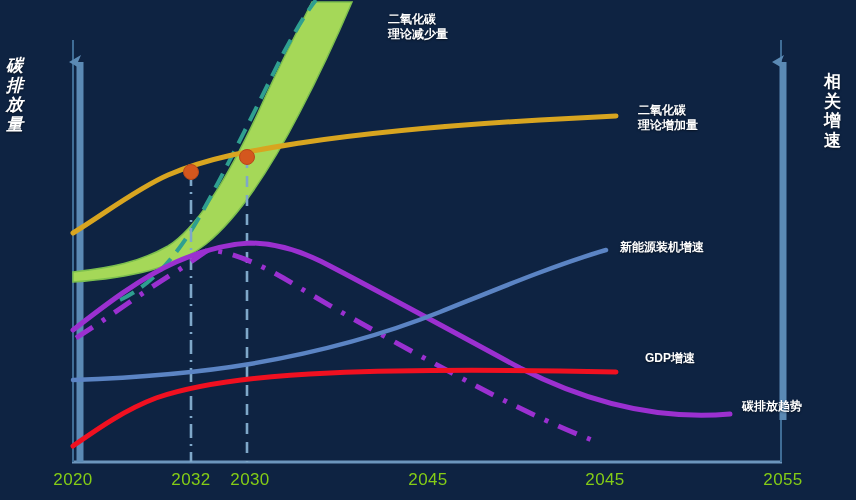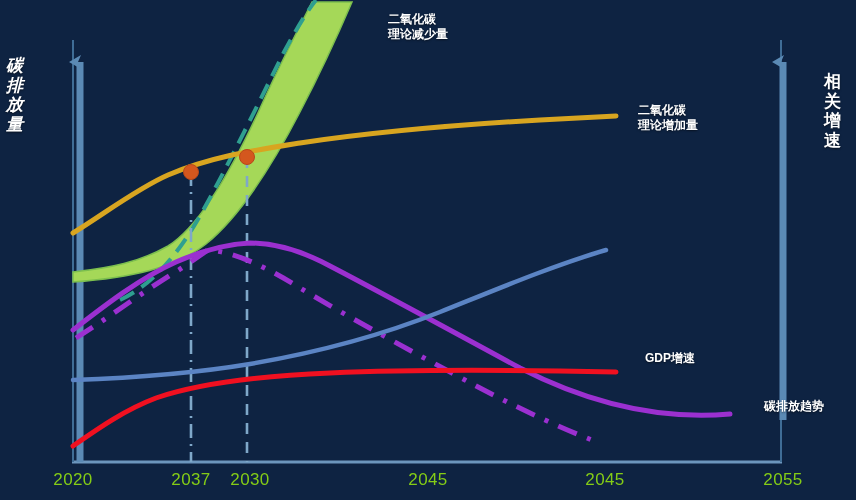--- a/index.html
+++ b/index.html
@@ -35,21 +35,21 @@
     font-weight:bold;
     font-size:12px;
     line-height:1.28;
     white-space:pre-line;
     text-shadow:0 1px 2px rgba(0,0,0,.5);
   }
   #annot-reduction{left:388px;top:12px;text-align:left;}
   #annot-increase{left:638px;top:103px;text-align:left;}
   #annot-newenergy{left:620px;top:240px;}
   #annot-gdp{left:645px;top:351px;}
-  #annot-trend{left:742px;top:399px;margin-left:22px;}
+  #annot-trend{left:742px;top:399px;}
 
   .xtick{
     position:absolute;
     color:#84cc16;
     font-size:17px;
     font-weight:normal;
     text-align:center;
     transform:translateX(-50%);
     top:470px;
     letter-spacing:0.4px;
@@ -152,23 +152,24 @@
     </g>
   </svg>
 
   <div class="axis-label" id="ylabel-left">碳排放量</div>
   <div class="axis-label" id="ylabel-right">相关增速</div>
 
   <div class="annot" id="annot-reduction">二氧化碳
 理论减少量</div>
   <div class="annot" id="annot-increase">二氧化碳
 理论增加量</div>
+  <div class="annot" id="annot-newenergy">新能源装机增速</div>
   <div class="annot" id="annot-gdp">GDP增速</div>
   <div class="annot" id="annot-trend">碳排放趋势</div>
 
   <div class="xtick" style="left:73px;">2020</div>
-  <div class="xtick" style="left:191px;">2037</div>
+  <div class="xtick" style="left:191px;">2032</div>
   <div class="xtick" style="left:250px;text-align:right;">2030</div>
   <div class="xtick" style="left:428px;">2045</div>
   <div class="xtick" style="left:605px;">2045</div>
   <div class="xtick" style="left:783px;">2055</div>
 
 </div>
 
 </body></html>

